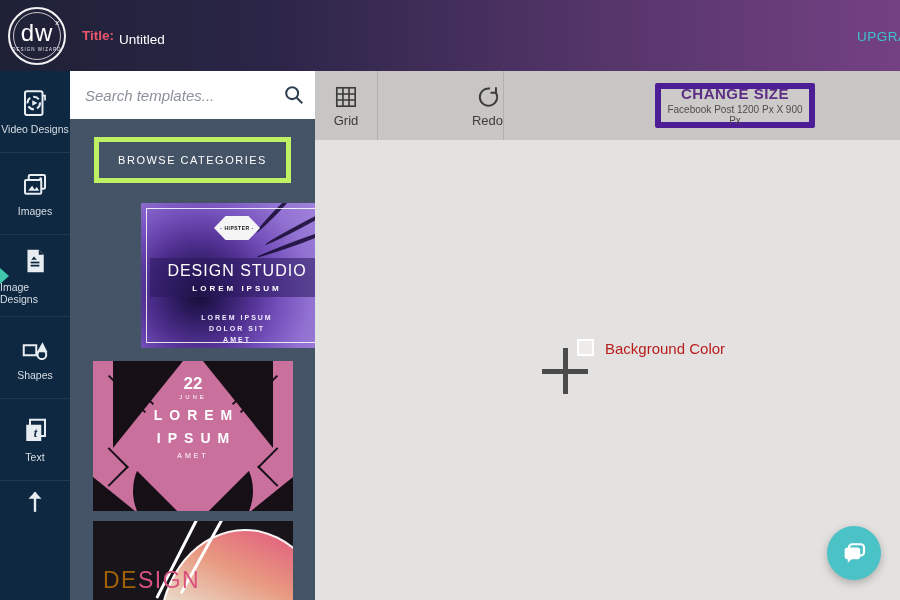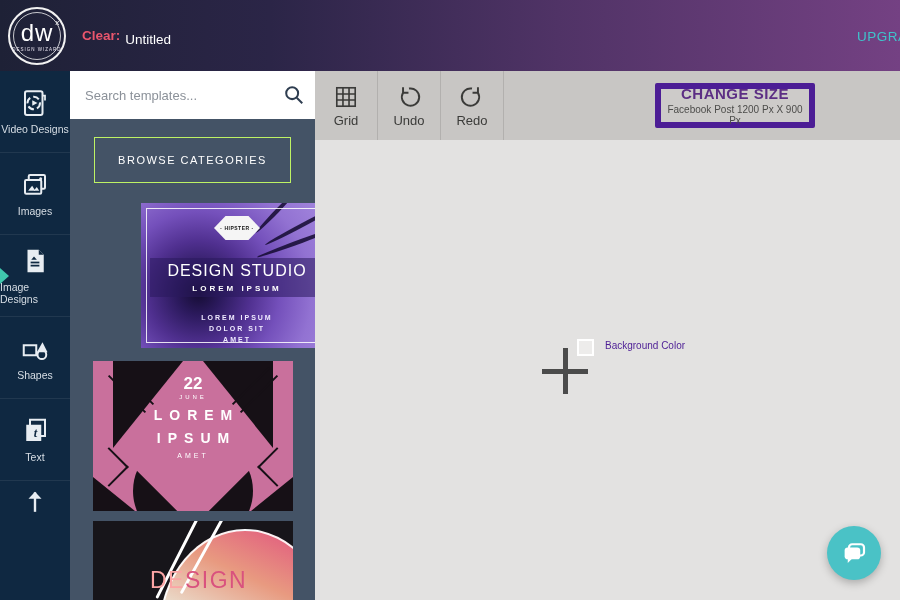--- a/index.html
+++ b/index.html
@@ -35,25 +35,25 @@
     width:0; height:0; border-top:8px solid transparent; border-bottom:8px solid transparent;
     border-left:9px solid #3fc8ae; }
   .side-upload { position:relative; width:70px; height:37px; display:flex; align-items:flex-end;
     justify-content:center; padding-bottom:2px; cursor:pointer; color:#e8edf2; }
   .side-upload svg { width:26px; height:30px; }
 
   
   .panel { position:absolute; left:70px; top:71px; width:245px; height:529px; background:#445366; overflow:hidden; z-index:3; }
   .search-bar { position:relative; width:245px; height:48px; background:#ffffff; }
   .search-input { width:100%; height:100%; border:none; outline:none; padding:0 40px 0 15px;
-    font-size:13px; color:#333; font-family:"Liberation Sans",sans-serif; background:transparent; }
+    font-size:15px; color:#333; font-family:"Liberation Sans",sans-serif; background:transparent;font-style:italic; }
   .search-input::placeholder { color:#8b9199; }
   .search-icn { position:absolute; right:10px; top:13px; width:22px; height:22px; color:#2e3d50; cursor:pointer; }
   .browse-btn { display:block; margin:18px 24px 0 24px; width:197px; height:46px;
-    background:transparent; border:1px solid #bef264; color:#fff; font-size:11px;
+    background:transparent; border:5px solid #bef264; color:#fff; font-size:11px;
     letter-spacing:1.5px; cursor:pointer; font-family:"Liberation Sans",sans-serif; }
 
   .thumb { position:absolute; overflow:hidden; cursor:pointer; }
 
   
   .t1 { left:27px; top:132px; width:192px; height:145px;
     background:radial-gradient(circle at 30% 62%, #150c33 0%, #2c1a5e 14%, #503090 32%, #7450bb 50%, #9272d2 70%, #a78be0 100%);margin-left:44px; }
   .t1-frame { position:absolute; inset:5px; border:1px solid rgba(255,255,255,.85); pointer-events:none; }
   .lash { position:absolute; height:4px; background:#140b30; border-radius:50%; opacity:.85; }
   .lash1 { width:85px; top:20px; right:-12px; transform:rotate(-28deg); }
@@ -99,67 +99,67 @@
 
   
   .t3 { left:23px; top:450px; width:200px; height:150px; background:#17151a; }
   .t3-disc { position:absolute; right:-38px; top:8px; width:172px; height:205px; border-radius:50%;
     border:2px solid rgba(255,255,255,.9);
     background:linear-gradient(205deg,#e2607f 8%,#e89a80 30%,#ead9c8 52%,#bcd3e6 74%,#9cc4e4 95%); }
   .t3-line { position:absolute; width:3px; background:#fff; border-radius:3px; }
   .t3-la { height:105px; left:86px;  top:-22px; transform:rotate(27deg); }
   .t3-lb { height:105px; left:112px; top:-26px; transform:rotate(29deg); }
   .t3-title { position:absolute; left:10px; top:46px; font-size:23px; letter-spacing:1.5px; font-weight:400; }
-  .t3-de { color:#fca5a5;margin-left:47px; }
+  .t3-de { color:#a16207; }
   .t3-sign { color:#d9527e; }
 
   
   .toolbar { position:absolute; left:315px; top:71px; width:585px; height:69px; background:#c8c6c4; z-index:2; }
   .tool-btn { position:absolute; top:0; width:63px; height:69px; border:none; background:transparent;
     border-right:1px solid #b2b0ae; cursor:pointer; color:#3b3b39;
     display:flex; flex-direction:column; align-items:center; justify-content:center;
     font-family:"Liberation Sans",sans-serif; }
   .tool-btn .ticn { width:26px; height:26px; }
   .tool-btn .ticn svg { width:100%; height:100%; display:block; }
   .tool-label { font-size:13px; margin-top:3px; color:#3b3b39; }
-  .tb-0 { left:0; } .tb-1 { left:63px; } .tb-2 { left:126px; } .tb-3 { left:189px; }
+  .tb-0 { left:0; } .tb-1 { left:63px; } .tb-2 { left:126px;align-items:flex-end; } .tb-3 { left:189px; }
   .change-size { position:absolute; left:340px; top:12px; width:160px; height:45px;
     background:#cdcbc9; border:6px solid #4c1d95; border-radius:2px; cursor:pointer;
     display:flex; flex-direction:column; align-items:center; justify-content:center;
     font-family:"Liberation Sans",sans-serif; }
   .cs-main { font-size:15px; font-weight:bold; color:#5c2e84; letter-spacing:.5px; }
   .cs-sub { font-size:10px; color:#4c4c4a; margin-top:2px; }
 
   
   .canvas { position:absolute; left:315px; top:140px; width:585px; height:460px; background:#e3e2e1; z-index:1; }
   .plus { position:absolute; left:227px; top:208px; width:46px; height:46px; cursor:pointer; }
   .plus::before { content:""; position:absolute; left:0; top:20.5px; width:46px; height:5px; background:#4b4b4b; }
   .plus::after  { content:""; position:absolute; left:20.5px; top:0; width:5px; height:46px; background:#4b4b4b; }
   .bg-swatch { position:absolute; left:262px; top:199px; width:17px; height:17px;
     border:2px solid #ffffff; background:rgba(255,255,255,.35); cursor:pointer; }
-  .bg-label { position:absolute; left:290px; top:200px; font-size:10px; color:#4c1d95;text-align:right; }
+  .bg-label { position:absolute; left:290px; top:200px; font-size:15px; color:#b91c1c;text-align:right; }
 
   
   .chat-bubble { position:absolute; left:827px; top:526px; width:54px; height:54px; border-radius:50%;
     background:#4ac2c6; box-shadow:0 3px 8px rgba(0,0,0,.25); cursor:pointer; z-index:10;
     display:flex; align-items:center; justify-content:center; }
   .chat-bubble svg { width:30px; height:30px; }
 </style>
 </head>
 <body>
 
 <div class="stage">
 
   <div class="header">
     <div class="logo-circle">
       <div class="logo-dw"><span>dw</span><sup>x</sup></div>
       <div class="logo-sub">DESIGN WIZARD</div>
     </div>
     <div class="title-wrap">
-      <span class="title-label">Clear:</span>
+      <span class="title-label">Title:</span>
       <span class="title-value">Untitled</span>
     </div>
     <span class="upgrade">UPGRADE</span>
   </div>
 
   <div class="sidebar">
 
     <div class="side-item">
       <span class="icn">
         <svg viewBox="0 0 24 24" fill="none" stroke="currentColor" stroke-width="1.6">
@@ -293,29 +293,20 @@
   <div class="toolbar">
     <button class="tool-btn tb-0">
       <span class="ticn">
         <svg viewBox="0 0 24 24" fill="none" stroke="currentColor" stroke-width="1.5">
           <rect x="3.5" y="3.5" width="17" height="17"></rect>
           <path d="M9.2 3.5 V20.5 M14.8 3.5 V20.5 M3.5 9.2 H20.5 M3.5 14.8 H20.5"></path>
         </svg>
       </span>
       <span class="tool-label">Grid</span>
     </button>
-    <button class="tool-btn tb-1">
-      <span class="ticn">
-        <svg viewBox="0 0 24 24" fill="none" stroke="currentColor" stroke-width="1.8">
-          <path d="M6.5 8 A 8 8 0 1 0 12 4.2"></path>
-          <path d="M6.5 3 L6.5 8 L11.5 8"></path>
-        </svg>
-      </span>
-      <span class="tool-label">Undo</span>
-    </button>
     <button class="tool-btn tb-2">
       <span class="ticn">
         <svg viewBox="0 0 24 24" fill="none" stroke="currentColor" stroke-width="1.8">
           <path d="M17.5 8 A 8 8 0 1 1 12 4.2"></path>
           <path d="M17.5 3 L17.5 8 L12.5 8"></path>
         </svg>
       </span>
       <span class="tool-label">Redo</span>
     </button>
 

